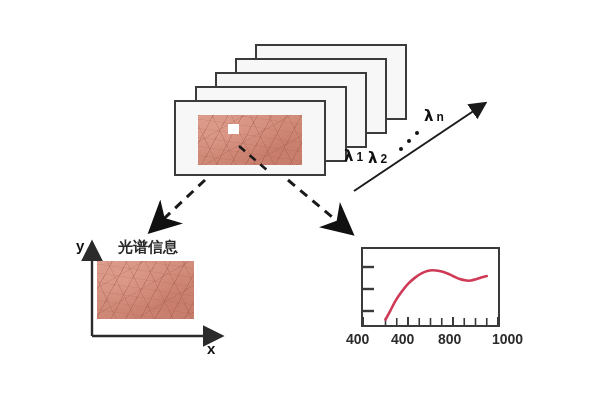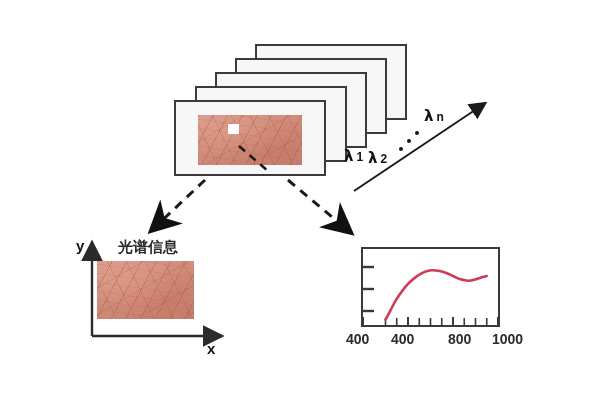--- a/index.html
+++ b/index.html
@@ -199,17 +199,17 @@
         <line x1="464.25" x2="464.25" y1="325" y2="318" stroke="#3a3a3a" stroke-width="1.6"></line>
         <line x1="475.5" x2="475.5" y1="325" y2="318" stroke="#3a3a3a" stroke-width="1.6"></line>
         <line x1="486.75" x2="486.75" y1="325" y2="318" stroke="#3a3a3a" stroke-width="1.6"></line>
       </g>
     <path id="curve" fill="none" stroke-width="2.6" stroke-linecap="round" stroke-linejoin="round" d="M385.50,319.68 C386.25,318.29 388.31,314.49 390.00,311.32 C391.69,308.15 393.75,303.85 395.63,300.68 C397.50,297.51 399.19,295.11 401.25,292.32 C403.31,289.53 405.75,286.37 408.00,283.96 C410.25,281.55 412.50,279.65 414.75,277.88 C417.00,276.11 419.25,274.52 421.50,273.32 C423.75,272.12 426.38,271.17 428.25,270.66 C430.13,270.15 430.88,270.22 432.75,270.28 C434.63,270.34 437.25,270.60 439.50,271.04 C441.75,271.48 444.00,272.12 446.25,272.94 C448.50,273.76 450.75,274.97 453.00,275.98 C455.25,276.99 457.50,278.26 459.75,279.02 C462.00,279.78 464.63,280.29 466.50,280.54 C468.38,280.79 469.50,280.73 471.00,280.54 C472.50,280.35 473.81,279.91 475.50,279.40 C477.19,278.89 479.25,278.07 481.13,277.50 C483.00,276.93 485.81,276.23 486.75,275.98" stroke="#cf3a56"></path>
   </svg>
 
   <div id="xticklabels">
       <div class="xlabel" style="left: 346px; top: 331px;">400</div>
       <div class="xlabel" style="left: 391px; top: 331px;">400</div>
-      <div class="xlabel" style="left: 448px; top: 331px;">800</div>
+      <div class="xlabel" style="left: 438px; top: 331px;">800</div>
       <div class="xlabel" style="left: 492px; top: 331px;">1000</div>
     </div>
 
 </div>
 
 </body></html>

